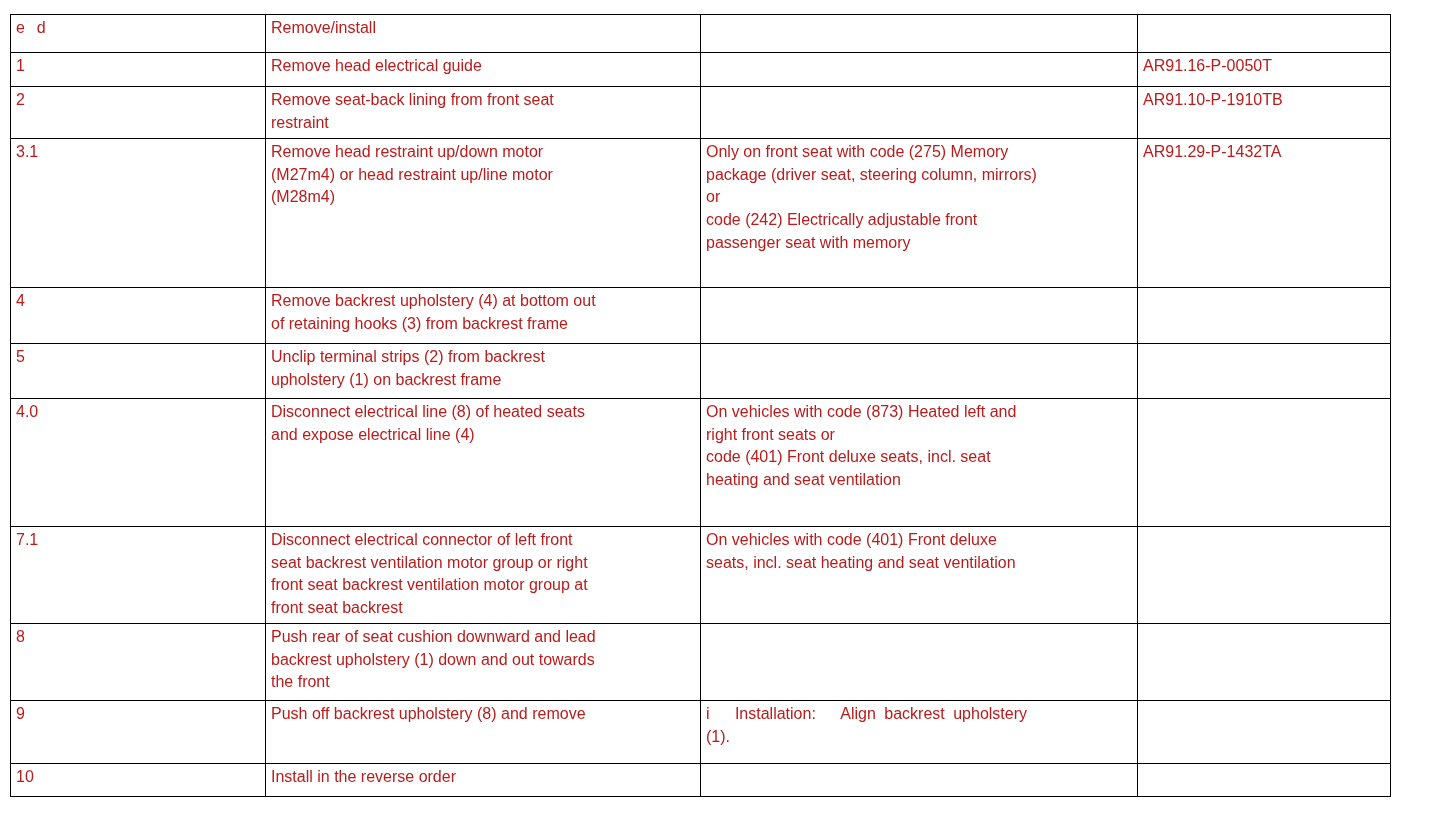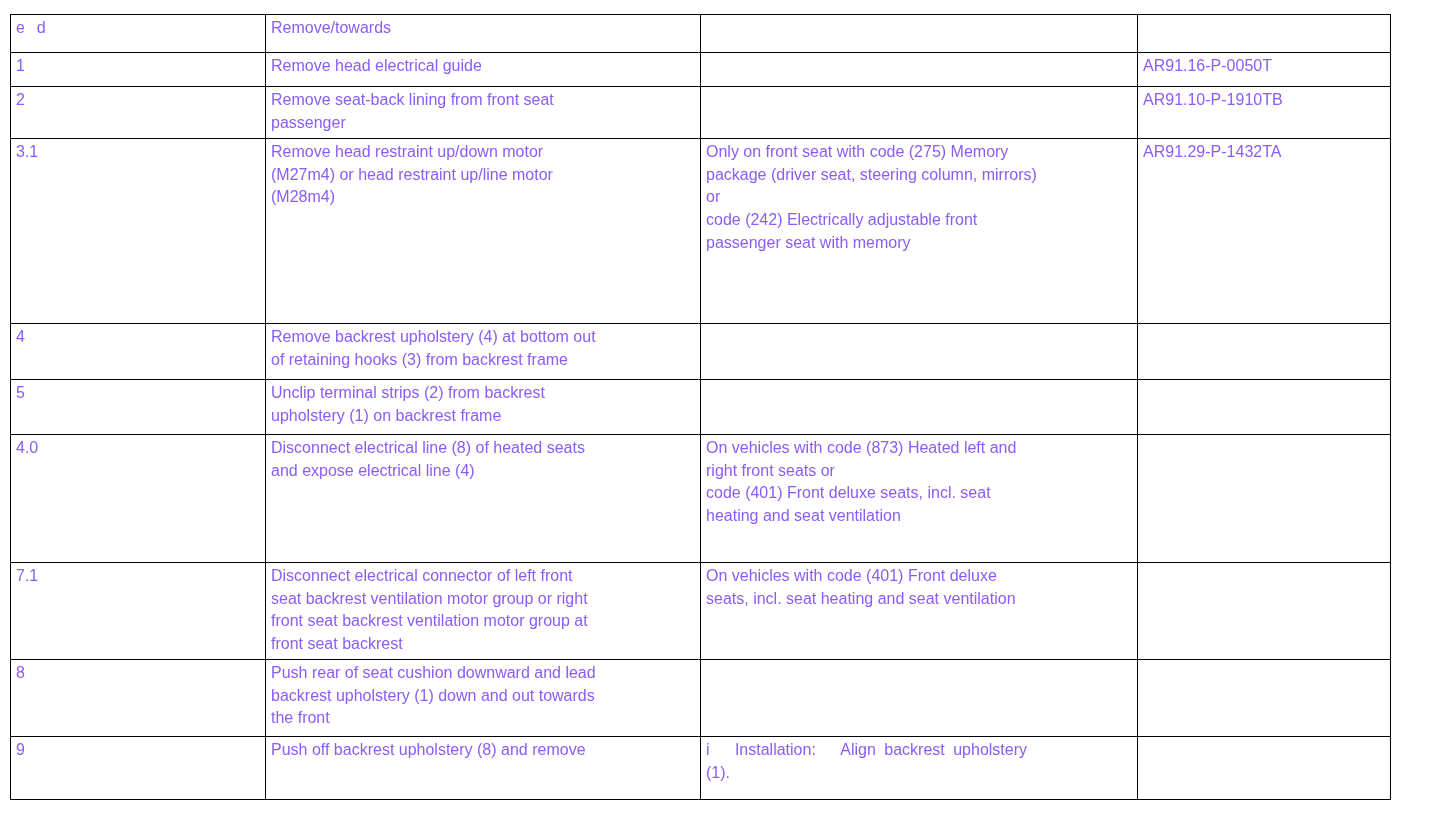--- a/index.html
+++ b/index.html
@@ -21,21 +21,21 @@
     width: 1380px;
     background: #ffffff;
   }
   table.procedure td {
     border: 1px solid #000000;
     vertical-align: top;
     padding: 2px 6px 3px 5px;
     font-family: "Liberation Sans", sans-serif;
     font-size: 16px;
     line-height: 1.42;
-    color: #8b5cf6;
+    color: #b91c1c;
     white-space: pre-wrap;
     overflow: hidden;
   }
   td.step-col {
     font-size: 16px;
   }
   td.mono-header {
     font-family: "DejaVu Sans Mono", monospace;
     font-size: 13px;
     vertical-align: bottom;
@@ -57,41 +57,41 @@
   <table class="procedure">
     <colgroup>
       <col style="width:255px">
       <col style="width:435px">
       <col style="width:437px">
       <col style="width:253px">
     </colgroup>
     <tbody>
       <tr style="height:38px">
         <td class="step-col mono-header">e  d</td>
-        <td>Remove/towards</td>
+        <td>Remove/install</td>
         <td></td>
         <td class="ref-col"></td>
       </tr>
 
       <tr style="height:34px">
         <td class="step-col">1</td>
         <td>Remove head electrical guide</td>
         <td></td>
         <td class="ref-col">AR91.16-P-0050T</td>
       </tr>
 
       <tr style="height:52px">
         <td class="step-col">2</td>
         <td>Remove seat-back lining from front seat
-passenger</td>
+restraint</td>
         <td></td>
         <td class="ref-col">AR91.10-P-1910TB</td>
       </tr>
 
-      <tr style="height:185px">
+      <tr style="height:149px">
         <td class="step-col">3.1</td>
         <td>Remove head restraint up/down motor
 (M27m4) or head restraint up/line motor
 (M28m4)</td>
         <td>Only on front seat with code (275) Memory
 package (driver seat, steering column, mirrors)
 or
 code (242) Electrically adjustable front
 passenger seat with memory</td>
         <td class="ref-col">AR91.29-P-1432TA</td>
@@ -145,15 +145,21 @@
       </tr>
 
       <tr style="height:63px">
         <td class="step-col">9</td>
         <td>Push off backrest upholstery (8) and remove</td>
         <td class="note-justified">i   Installation:   Align backrest upholstery
 (1).</td>
         <td class="ref-col"></td>
       </tr>
 
+      <tr style="height:33px">
+        <td class="step-col">10</td>
+        <td>Install in the reverse order</td>
+        <td></td>
+        <td class="ref-col"></td>
+      </tr>
     </tbody>
   </table>
 </div>
 
 </body></html>

